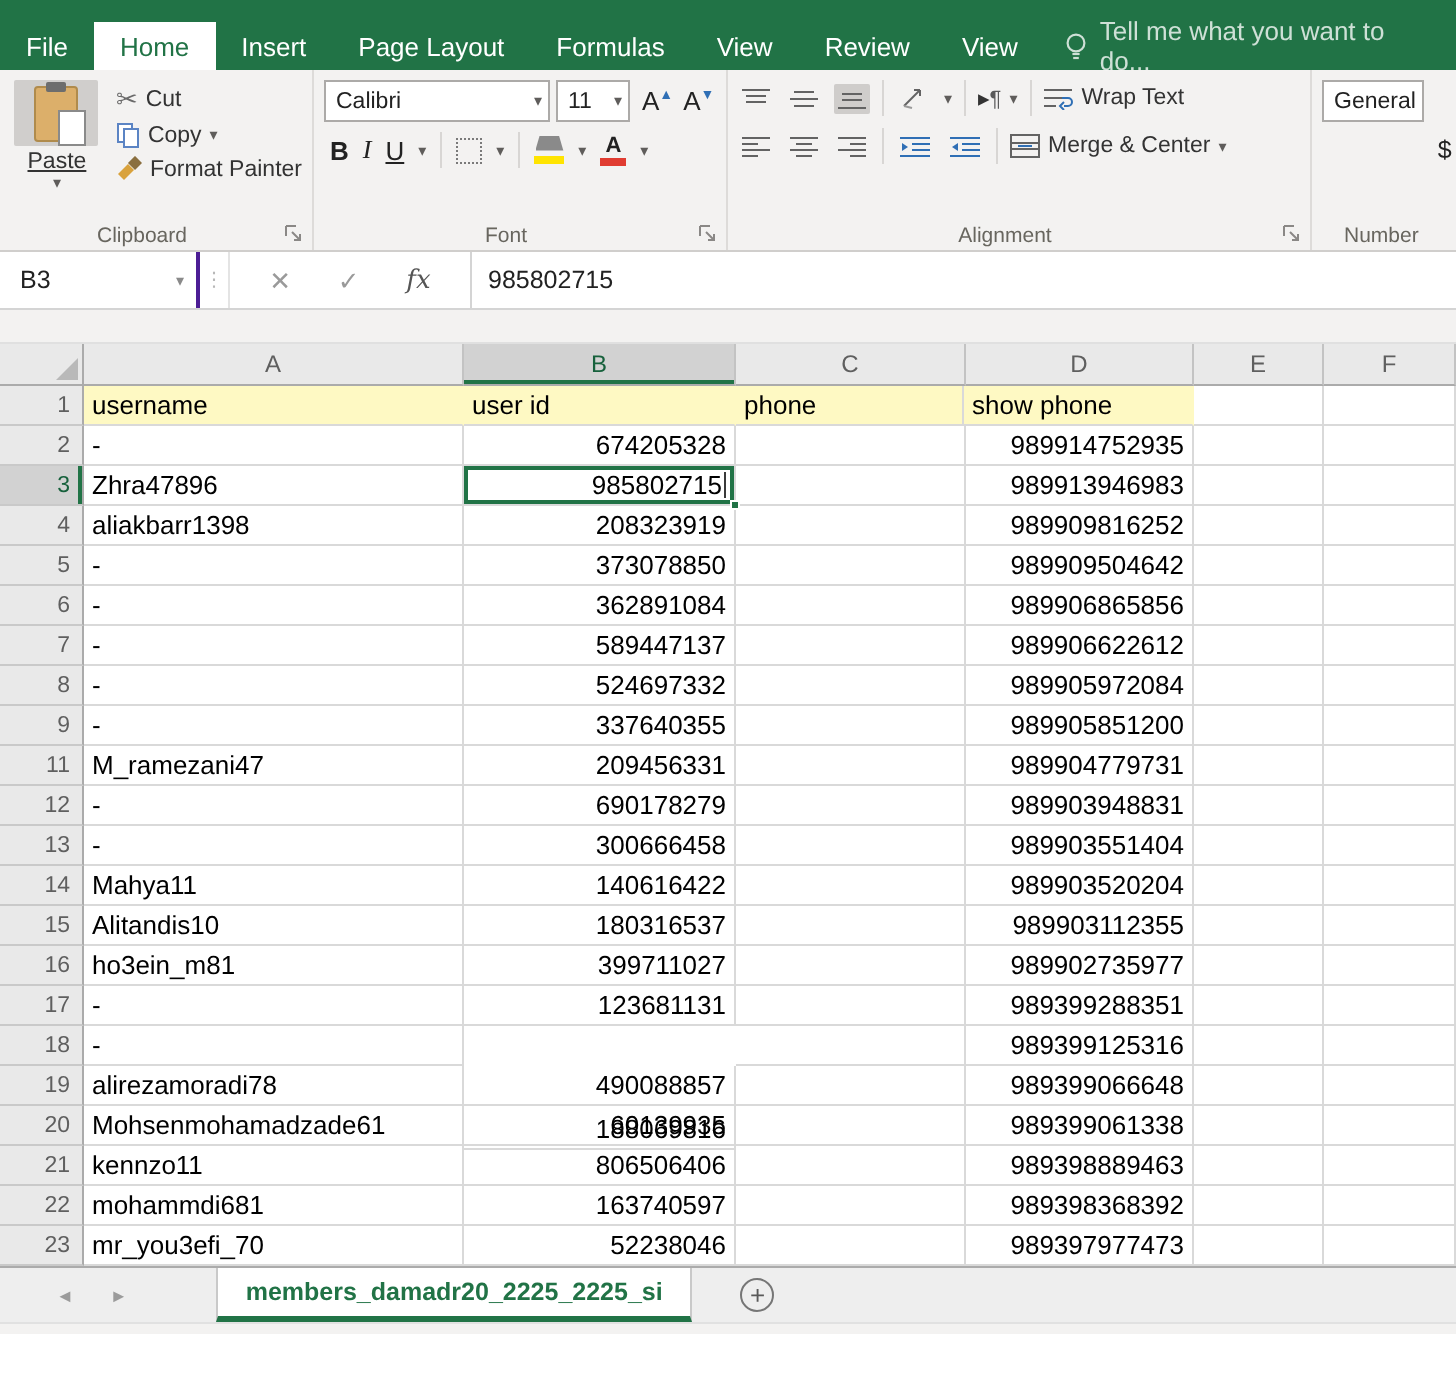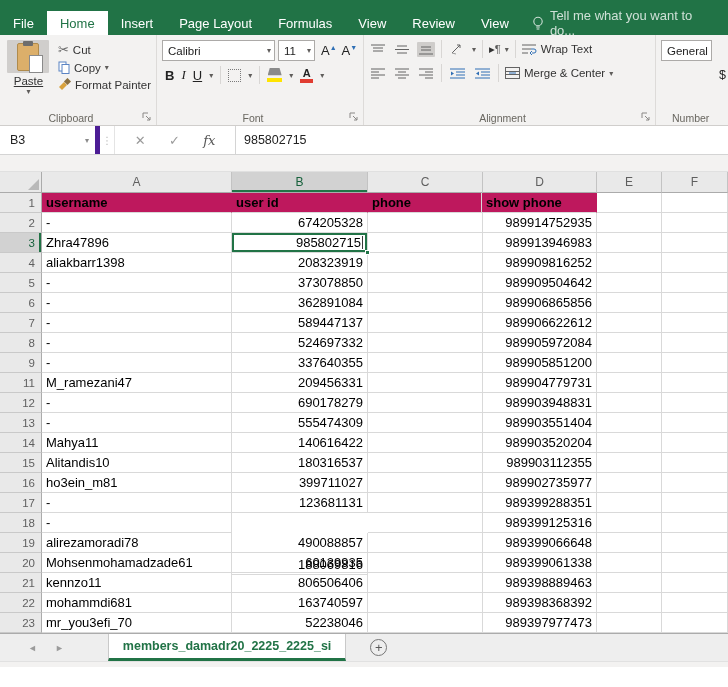--- a/index.html
+++ b/index.html
@@ -58,21 +58,21 @@
   .icnbtn.pressed { background:#cfcdcb; border-radius:1px; }
   .al-text { font-size:11.5px; color:#333; display:flex; align-items:center; gap:4px; white-space:nowrap; }
   .paraicon { font-size:11px; color:#5a5a5a; }
 
   .g-number { flex:1; border-right:none; display:flex; flex-direction:row; gap:5px; overflow:hidden; }
   .combo-format { width:90px; }
   .numrow { display:flex; align-items:center; gap:8px; font-size:12.5px; padding-left:2px; color:#222; }
 
   
   .fbar { height:29px; background:#fff; border-bottom:1px solid #d4d4d4; display:flex; align-items:stretch; }
-  .namebox { width:100px; border-right:5px solid #4c1d95; display:flex; align-items:center; justify-content:space-between; padding:0 6px 0 10px; font-size:12.5px; color:#222; }
+  .namebox { width:100px; border-right:2px solid #4c1d95; display:flex; align-items:center; justify-content:space-between; padding:0 6px 0 10px; font-size:12.5px; color:#222; }
   .namebox .dd { color:#8a8a8a; }
   .fdots { width:14px; display:flex; align-items:center; justify-content:center; color:#b8b8b8; font-size:10px; }
   .fbtns { width:122px; border-left:1px solid #e4e4e4; border-right:1px solid #d4d4d4; display:flex; align-items:center; justify-content:space-around; padding:0 8px; }
   .fbtn { color:#9a9a9a; font-size:13px; }
   .fxbtn { font-family:"DejaVu Serif", serif; font-style:italic; font-size:13px; color:#555; }
   .fvalue { flex:1; display:flex; align-items:center; padding-left:8px; font-size:12.5px; color:#222; }
 
   .gapband { height:17px; background:#f3f2f1; border-bottom:1px solid #e0e0e0; }
 
   
@@ -80,21 +80,21 @@
   .colheaders { display:flex; height:21px; }
   .corner { width:42px; height:21px; background:#e9e9e9; border-right:1px solid #ababab; border-bottom:1px solid #ababab; position:relative; }
   .corner::after { content:""; position:absolute; right:2px; bottom:2px; width:0; height:0; border-left:11px solid transparent; border-bottom:11px solid #b9b9b9; }
   .colh { height:21px; background:#e9e9e9; border-right:1px solid #c3c3c3; border-bottom:1px solid #ababab; display:flex; align-items:center; justify-content:center; font-size:12px; color:#5f5f5f; }
   .colh.sel { background:#d2d2d2; color:#17613c; box-shadow:inset 0 -2px 0 #217346; }
   .grow { display:flex; height:20px; }
   .rowh { width:42px; background:#e9e9e9; border-right:1px solid #ababab; border-bottom:1px solid #c9c9c9; font-size:11.5px; color:#5f5f5f; display:flex; align-items:center; justify-content:flex-end; padding-right:6px; }
   .rowh.sel { background:#d2d2d2; color:#17613c; box-shadow:inset -2px 0 0 #217346; }
   .cell { height:20px; border-right:1px solid #d9d9d9; border-bottom:1px solid #d9d9d9; font-size:13px; color:#000; padding:0 4px; display:flex; align-items:center; white-space:nowrap; overflow:hidden; }
   .cell.num { justify-content:flex-end; }
-  .cell.hdr { background:#be185d; font-weight:bold; border-right-color:transparent; }
+  .cell.hdr { background:#fef9c3; font-weight:normal; border-right-color:transparent; }
   .cell.hdr-last { border-right-color:#d9d9d9; }
   .cell.selcell { box-shadow:inset 0 0 0 2px #217346; position:relative; overflow:visible; z-index:2; }
   .caret { width:1px; height:13px; background:#3a3a3a; margin-left:1px; flex:0 0 auto; }
   .fillhandle { position:absolute; right:-3px; bottom:-3px; width:5px; height:5px; background:#217346; border:1px solid #fff; }
 
   
   .sheetbar { height:28px; background:#eeeeee; border-top:1px solid #ababab; display:flex; align-items:stretch; }
   .navarrows { display:flex; align-items:center; gap:18px; padding:0 14px 0 28px; color:#9b9b9b; font-size:9px; }
   .sheettab { margin-left:30px; background:#fff; border-left:1px solid #c9c9c9; border-right:1px solid #c9c9c9; border-bottom:3px solid #217346; display:flex; align-items:center; padding:0 14px; font-size:12.5px; font-weight:bold; color:#217346; }
   .addsheet { margin-left:24px; display:flex; align-items:center; }
@@ -452,21 +452,21 @@
           <div class="cell" style="width: 190px;">-</div>
           <div class="cell num" style="width: 136px;">690178279</div>
           <div class="cell" style="width: 115px;"></div>
           <div class="cell num" style="width: 114px;">989903948831</div>
           <div class="cell" style="width: 65px;"></div>
           <div class="cell" style="width: 66px;"></div>
         </div>
         <div class="grow">
           <div class="rowh">13</div>
           <div class="cell" style="width: 190px;">-</div>
-          <div class="cell num" style="width: 136px;">555474309</div>
+          <div class="cell num" style="width: 136px;">300666458</div>
           <div class="cell" style="width: 115px;"></div>
           <div class="cell num" style="width: 114px;">989903551404</div>
           <div class="cell" style="width: 65px;"></div>
           <div class="cell" style="width: 66px;"></div>
         </div>
         <div class="grow">
           <div class="rowh">14</div>
           <div class="cell" style="width: 190px;">Mahya11</div>
           <div class="cell num" style="width: 136px;">140616422</div>
           <div class="cell" style="width: 115px;"></div>

